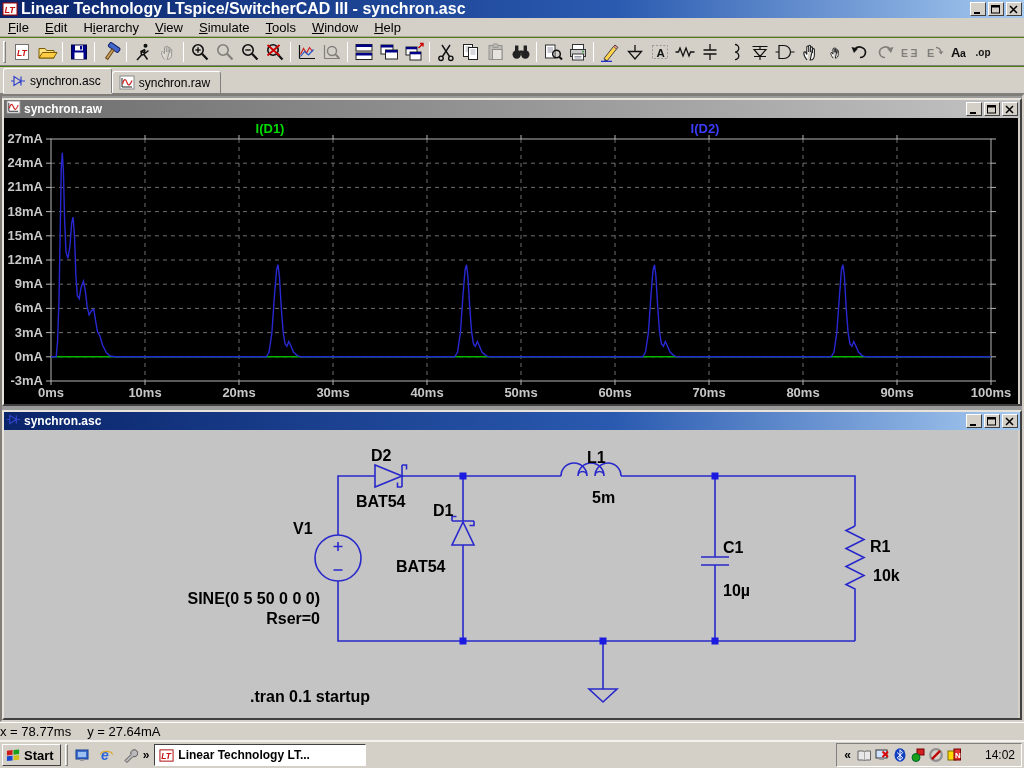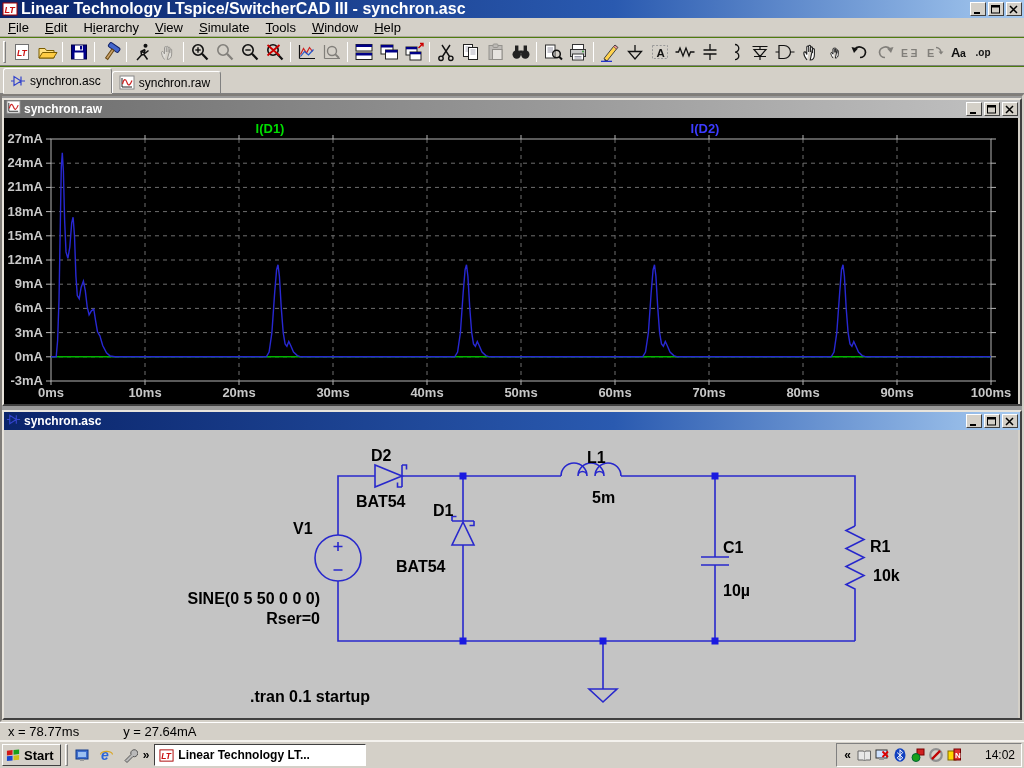--- a/index.html
+++ b/index.html
@@ -49,22 +49,22 @@
   .child .ctitle .ctext { color:#fff; font-weight:bold; font-size:12px; flex:1; }
   .ctitle.inactive { background:linear-gradient(90deg,#6d6d6d,#9a9a9a 55%,#c2c2c2); }
   .ctitle.active { background:linear-gradient(90deg,#0a246a,#2a5ab0 60%,#a6caf0); }
   .wave { top:2px; height:308px; }
   .asc { top:314px; height:310px; }
   .wavecontent { width:1014px; height:286px; background:#000; }
   .asccontent { width:1014px; height:288px; background:#c4c4c4; overflow:hidden; }
 
   
   .statusbar { position:absolute; top:722px; left:0; width:1024px; height:18px; background:#d4d0c8;
-    border-top:1px solid #fff; display:flex; align-items:center; font-size:13px; color:#000; padding-left:8px; }
-  .statusbar .yread { margin-left:44px; }
+    border-top:1px solid #fff; display:flex; align-items:center; font-size:13px; color:#000; }
+  .statusbar .yread { margin-left:16px; }
 
   
   .taskbar { position:absolute; top:740px; left:0; width:1024px; height:28px; background:#d4d0c8;
     border-top:2px solid #f4f2ee; display:flex; align-items:center; padding:3px 2px; }
   .startbtn { height:22px; display:flex; align-items:center; gap:3px; padding:0 6px 0 3px;
     background:#d4d0c8; border:1px solid; border-color:#fff #404040 #404040 #fff; font-weight:bold; font-size:13px; }
   .vgroove { width:3px; height:22px; border:1px solid; border-color:#fff #808080 #808080 #fff; margin:0 4px; }
   .qlbtn { width:20px; height:20px; display:inline-flex; align-items:center; justify-content:center; }
   .chev { font-size:12px; font-weight:bold; color:#000; padding:0 3px; }
   .taskbtn { height:22px; width:212px; display:flex; align-items:center; gap:4px; padding:0 4px;

